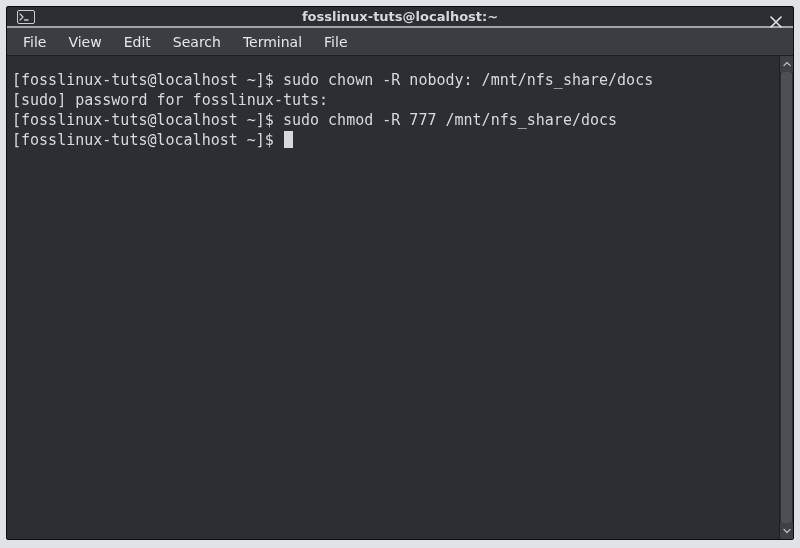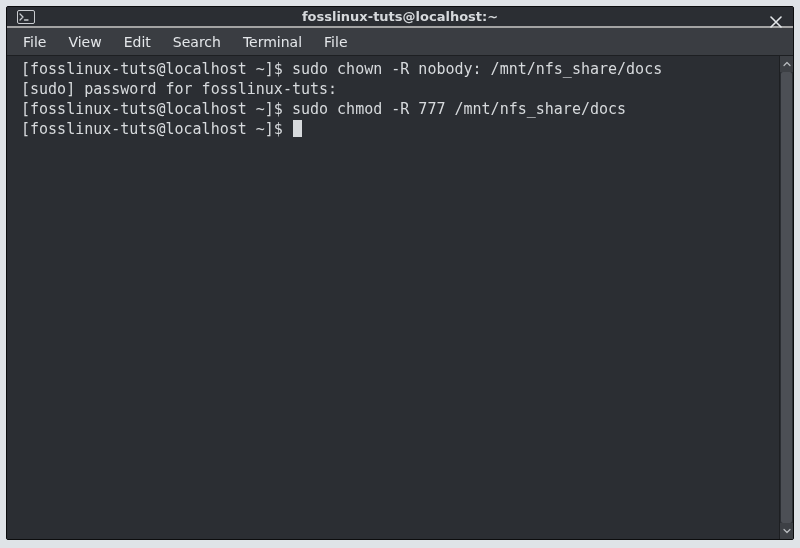--- a/index.html
+++ b/index.html
@@ -70,27 +70,26 @@
 
   
   .term-wrap {
     flex: 1;
     display: flex;
     background: #2b2e33;
     min-height: 0;
   }
   .term {
     flex: 1;
-    padding: 3px 5px;
+    padding: 14px 5px;
     color: #d7dadd;
     font-size: 15px;
     line-height: 20px;
     white-space: pre;
     overflow: hidden;
-    margin-left: 9px;
   }
   .scrollbar {
     width: 14px;
     background: #2b2e33;
     display: flex;
     flex-direction: column;
     align-items: stretch;
     border-left: 1px solid #1d1f22;
   }
   .scroll-btn {

